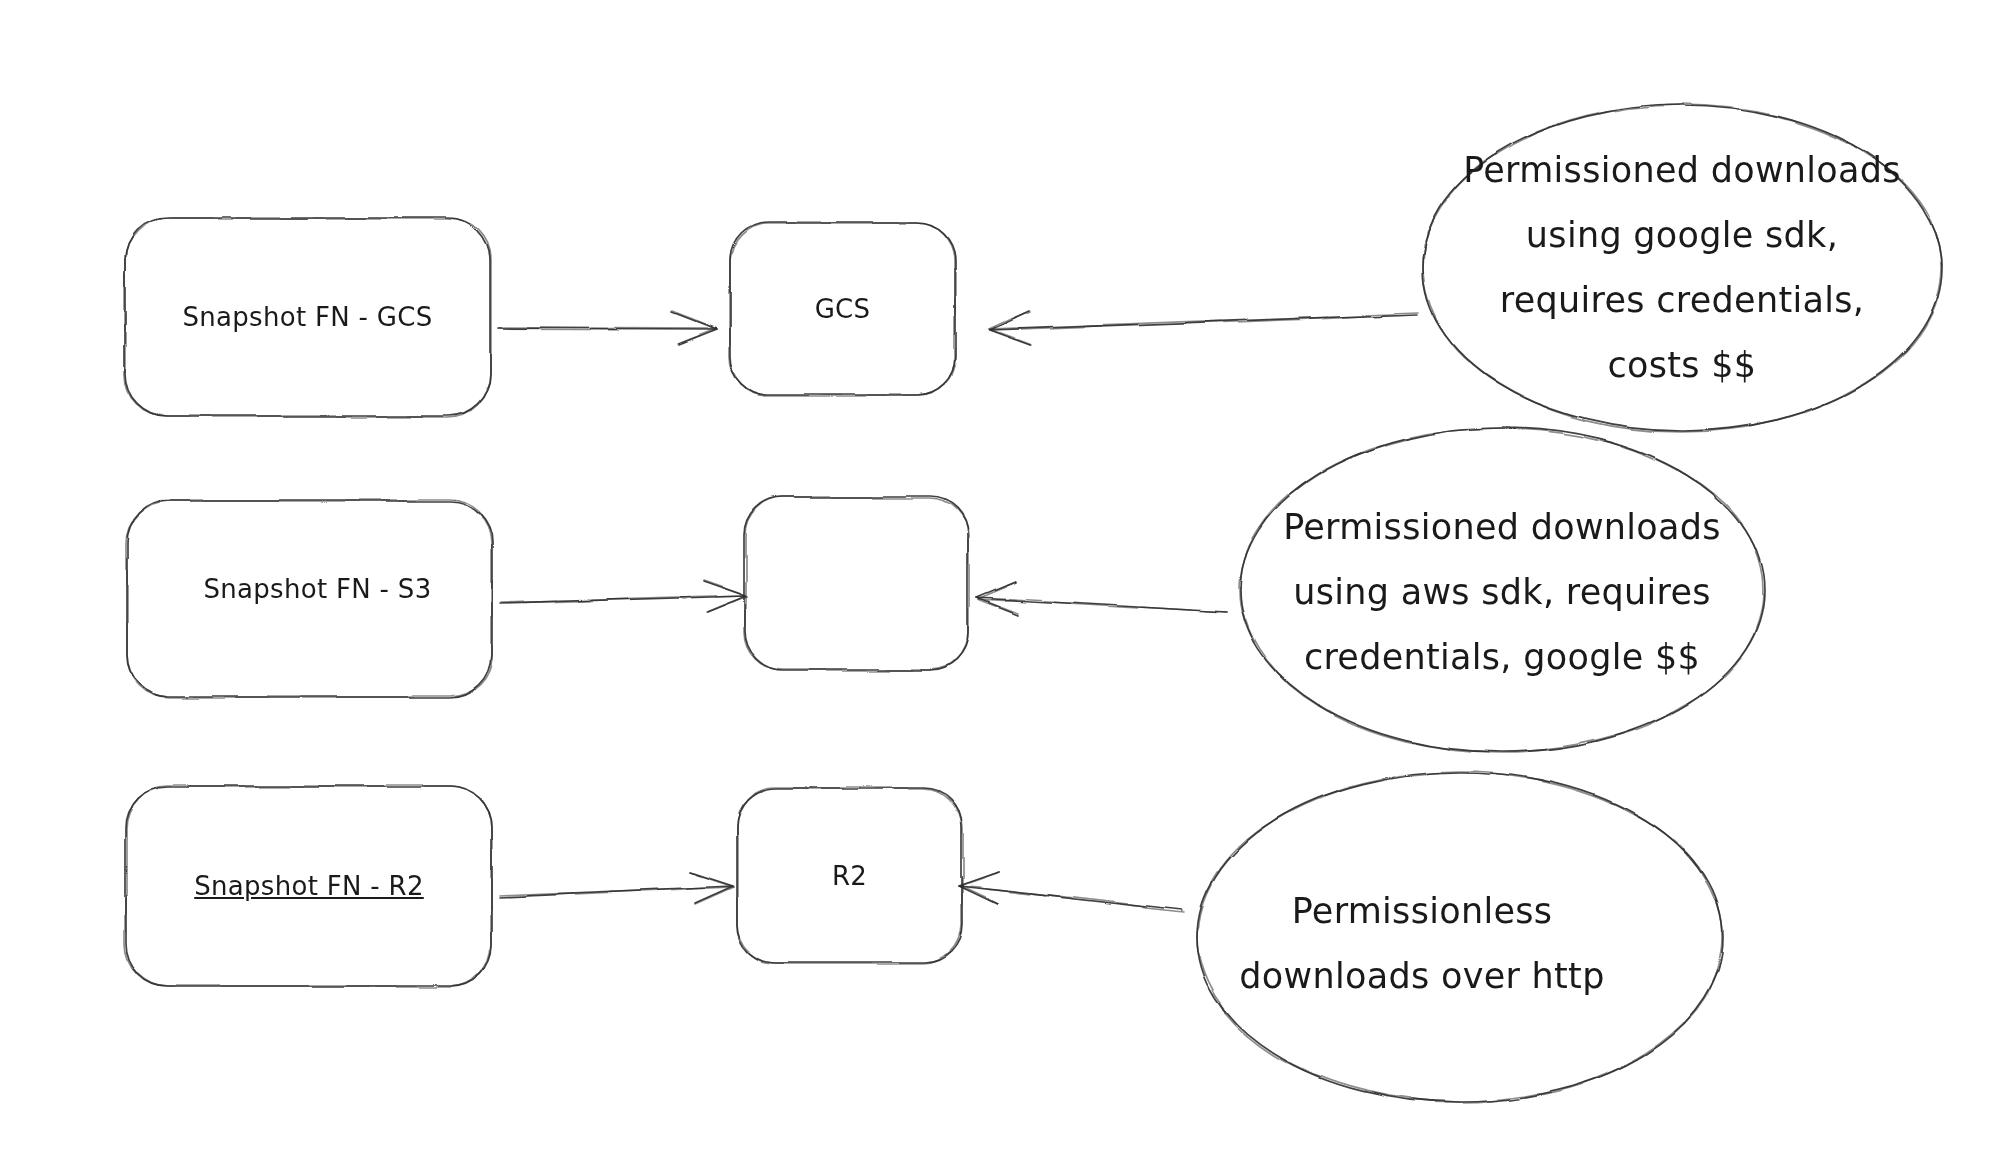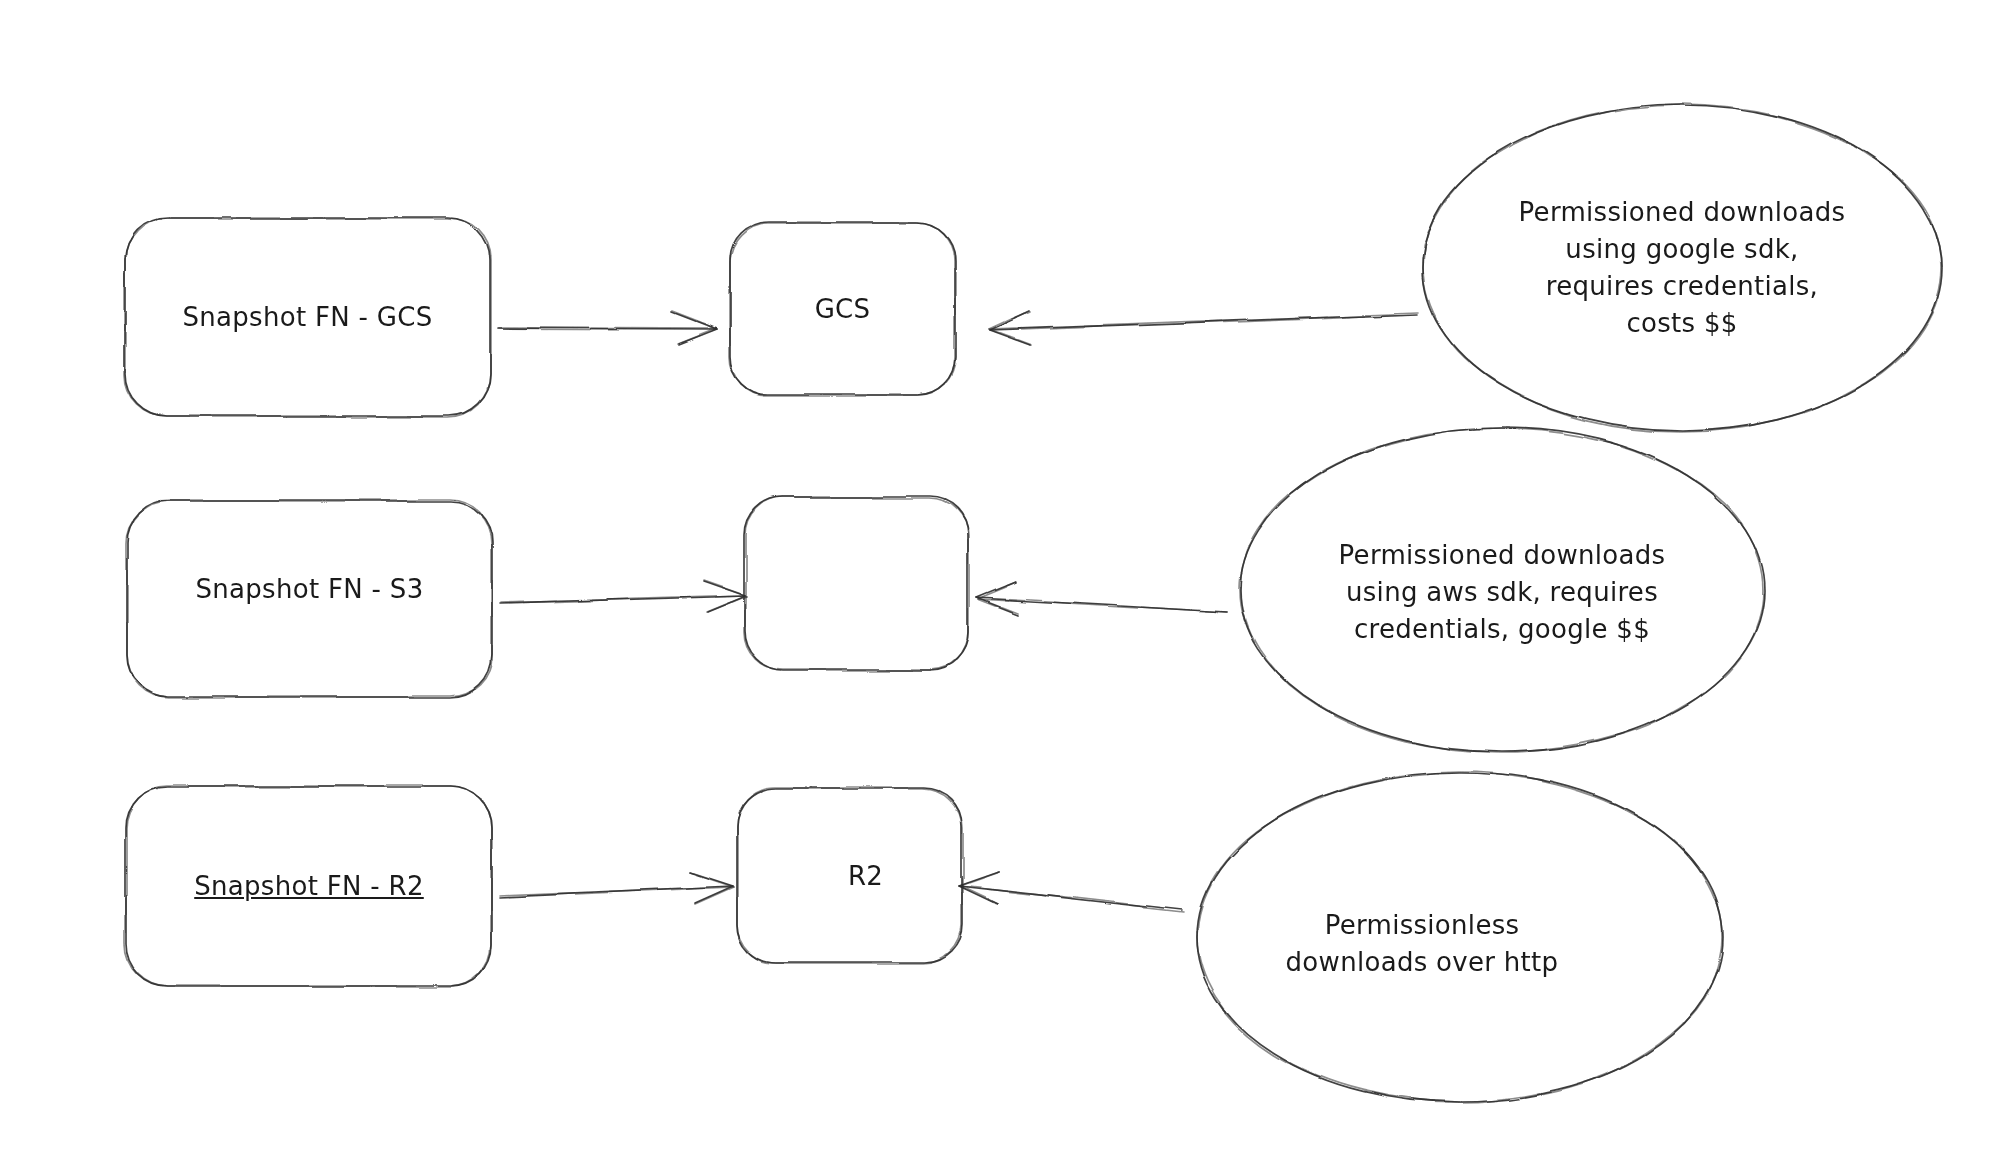--- a/index.html
+++ b/index.html
@@ -33,22 +33,23 @@
   }
   .node-label {
     font-size: 26px;
     line-height: 32px;
   }
   .small-node-label {
     font-size: 26px;
     line-height: 32px;
   }
   .note {
-    font-size: 26px;
+    font-size: 35px;
     line-height: 37px;
+    gap: 28px;
   }
   .note span {
     display: block;
     white-space: nowrap;
   }
 </style>
 </head>
 <body style="background: rgb(255, 255, 255);">
 
 <div class="canvas" id="canvas" style="background: rgb(255, 255, 255); color: rgb(26, 26, 26);">
@@ -98,27 +99,27 @@
 
   <div class="label node-label" style="left:125px; top:218px; width:365px; height:198px;text-align:center;">Snapshot FN - GCS</div>
   <div class="label small-node-label" style="left:730px; top:223px; width:225px; height:172px;">GCS</div>
   <div class="label note" style="left:1432px; top:178px; width:500px; height:180px;">
     <span>Permissioned downloads</span>
     <span>using google sdk,</span>
     <span>requires credentials,</span>
     <span>costs $$</span>
   </div>
 
-  <div class="label node-label" style="left:127px; top:501px; width:365px; height:176px;">Snapshot FN - S3</div>
+  <div class="label node-label" style="left:127px; top:501px; width:365px; height:176px;padding-left:8px;">Snapshot FN - S3</div>
   <div class="label note" style="left:1252px; top:534px; width:500px; height:116px;">
     <span>Permissioned downloads</span>
     <span>using aws sdk, requires</span>
     <span>credentials, google $$</span>
   </div>
 
   <div class="label node-label" style="left:126px; top:786px; width:366px; height:200px;text-decoration:underline;">Snapshot FN - R2</div>
-  <div class="label small-node-label" style="left:737px; top:788px; width:225px; height:175px;margin-left:16px;">R2</div>
+  <div class="label small-node-label" style="left:737px; top:788px; width:225px; height:175px;">R2</div>
   <div class="label note" style="left:1172px; top:906px; width:500px; height:76px;">
     <span>Permissionless</span>
     <span>downloads over http</span>
   </div>
 
 </div>
 
 </body></html>

